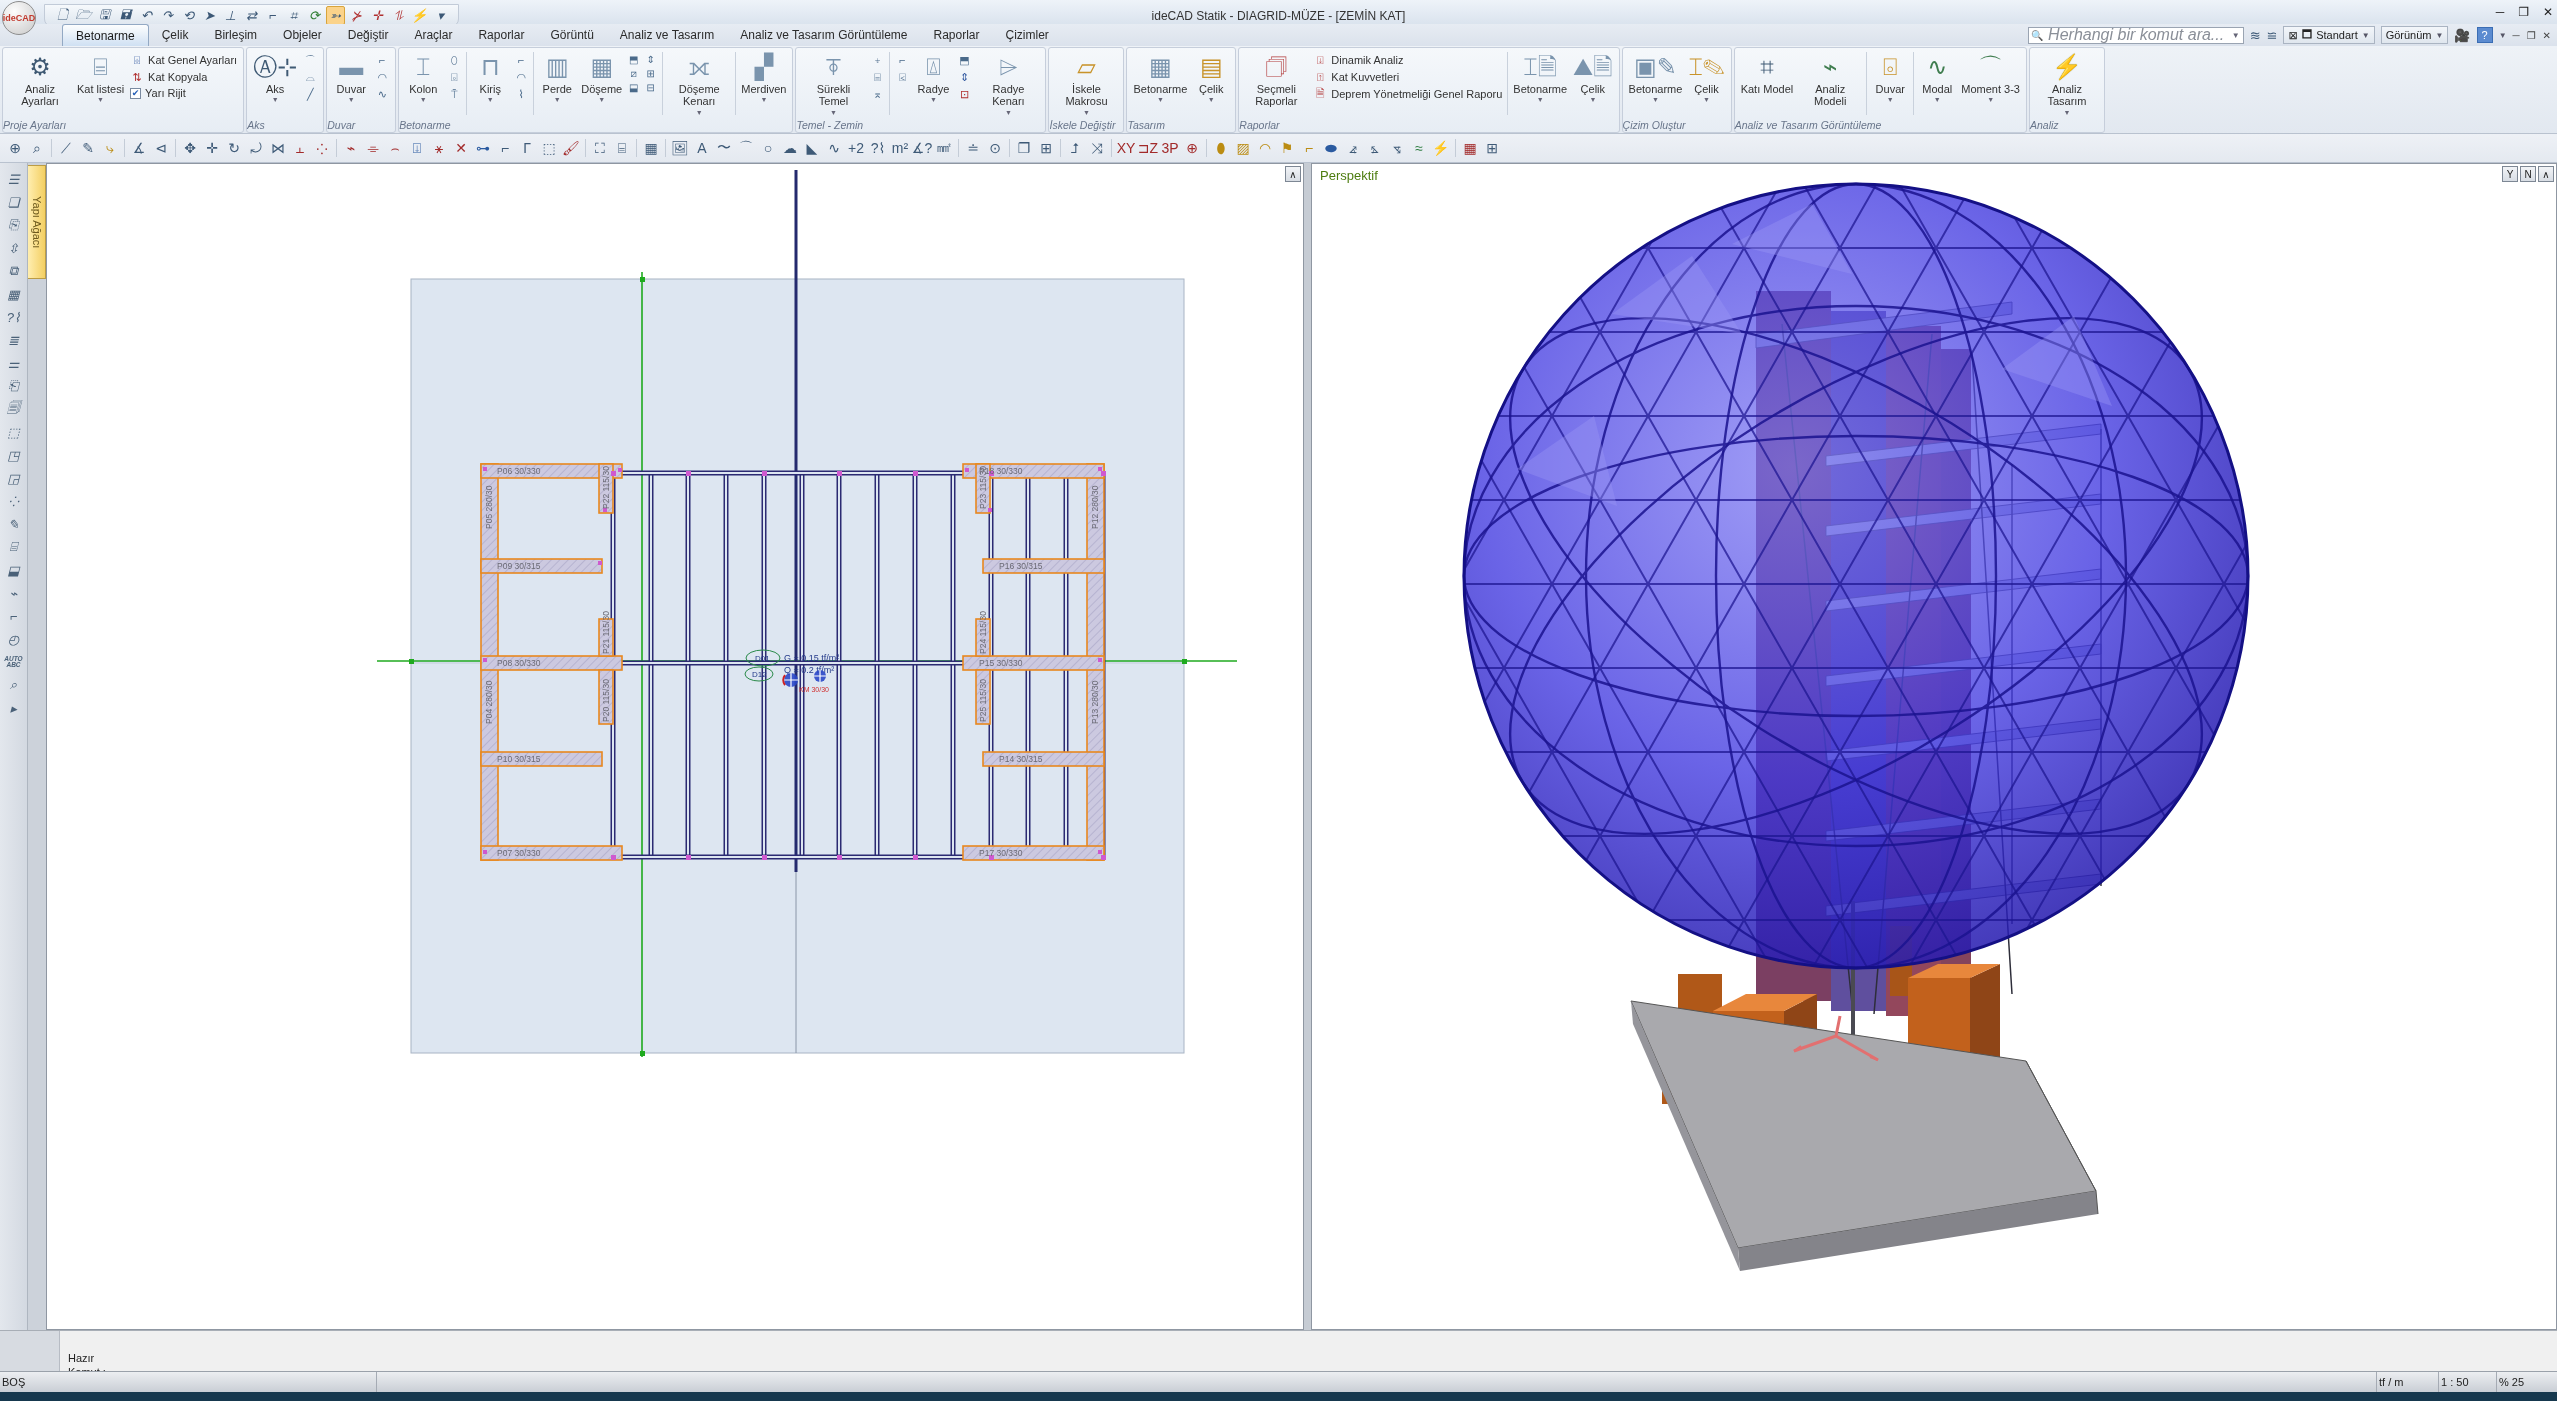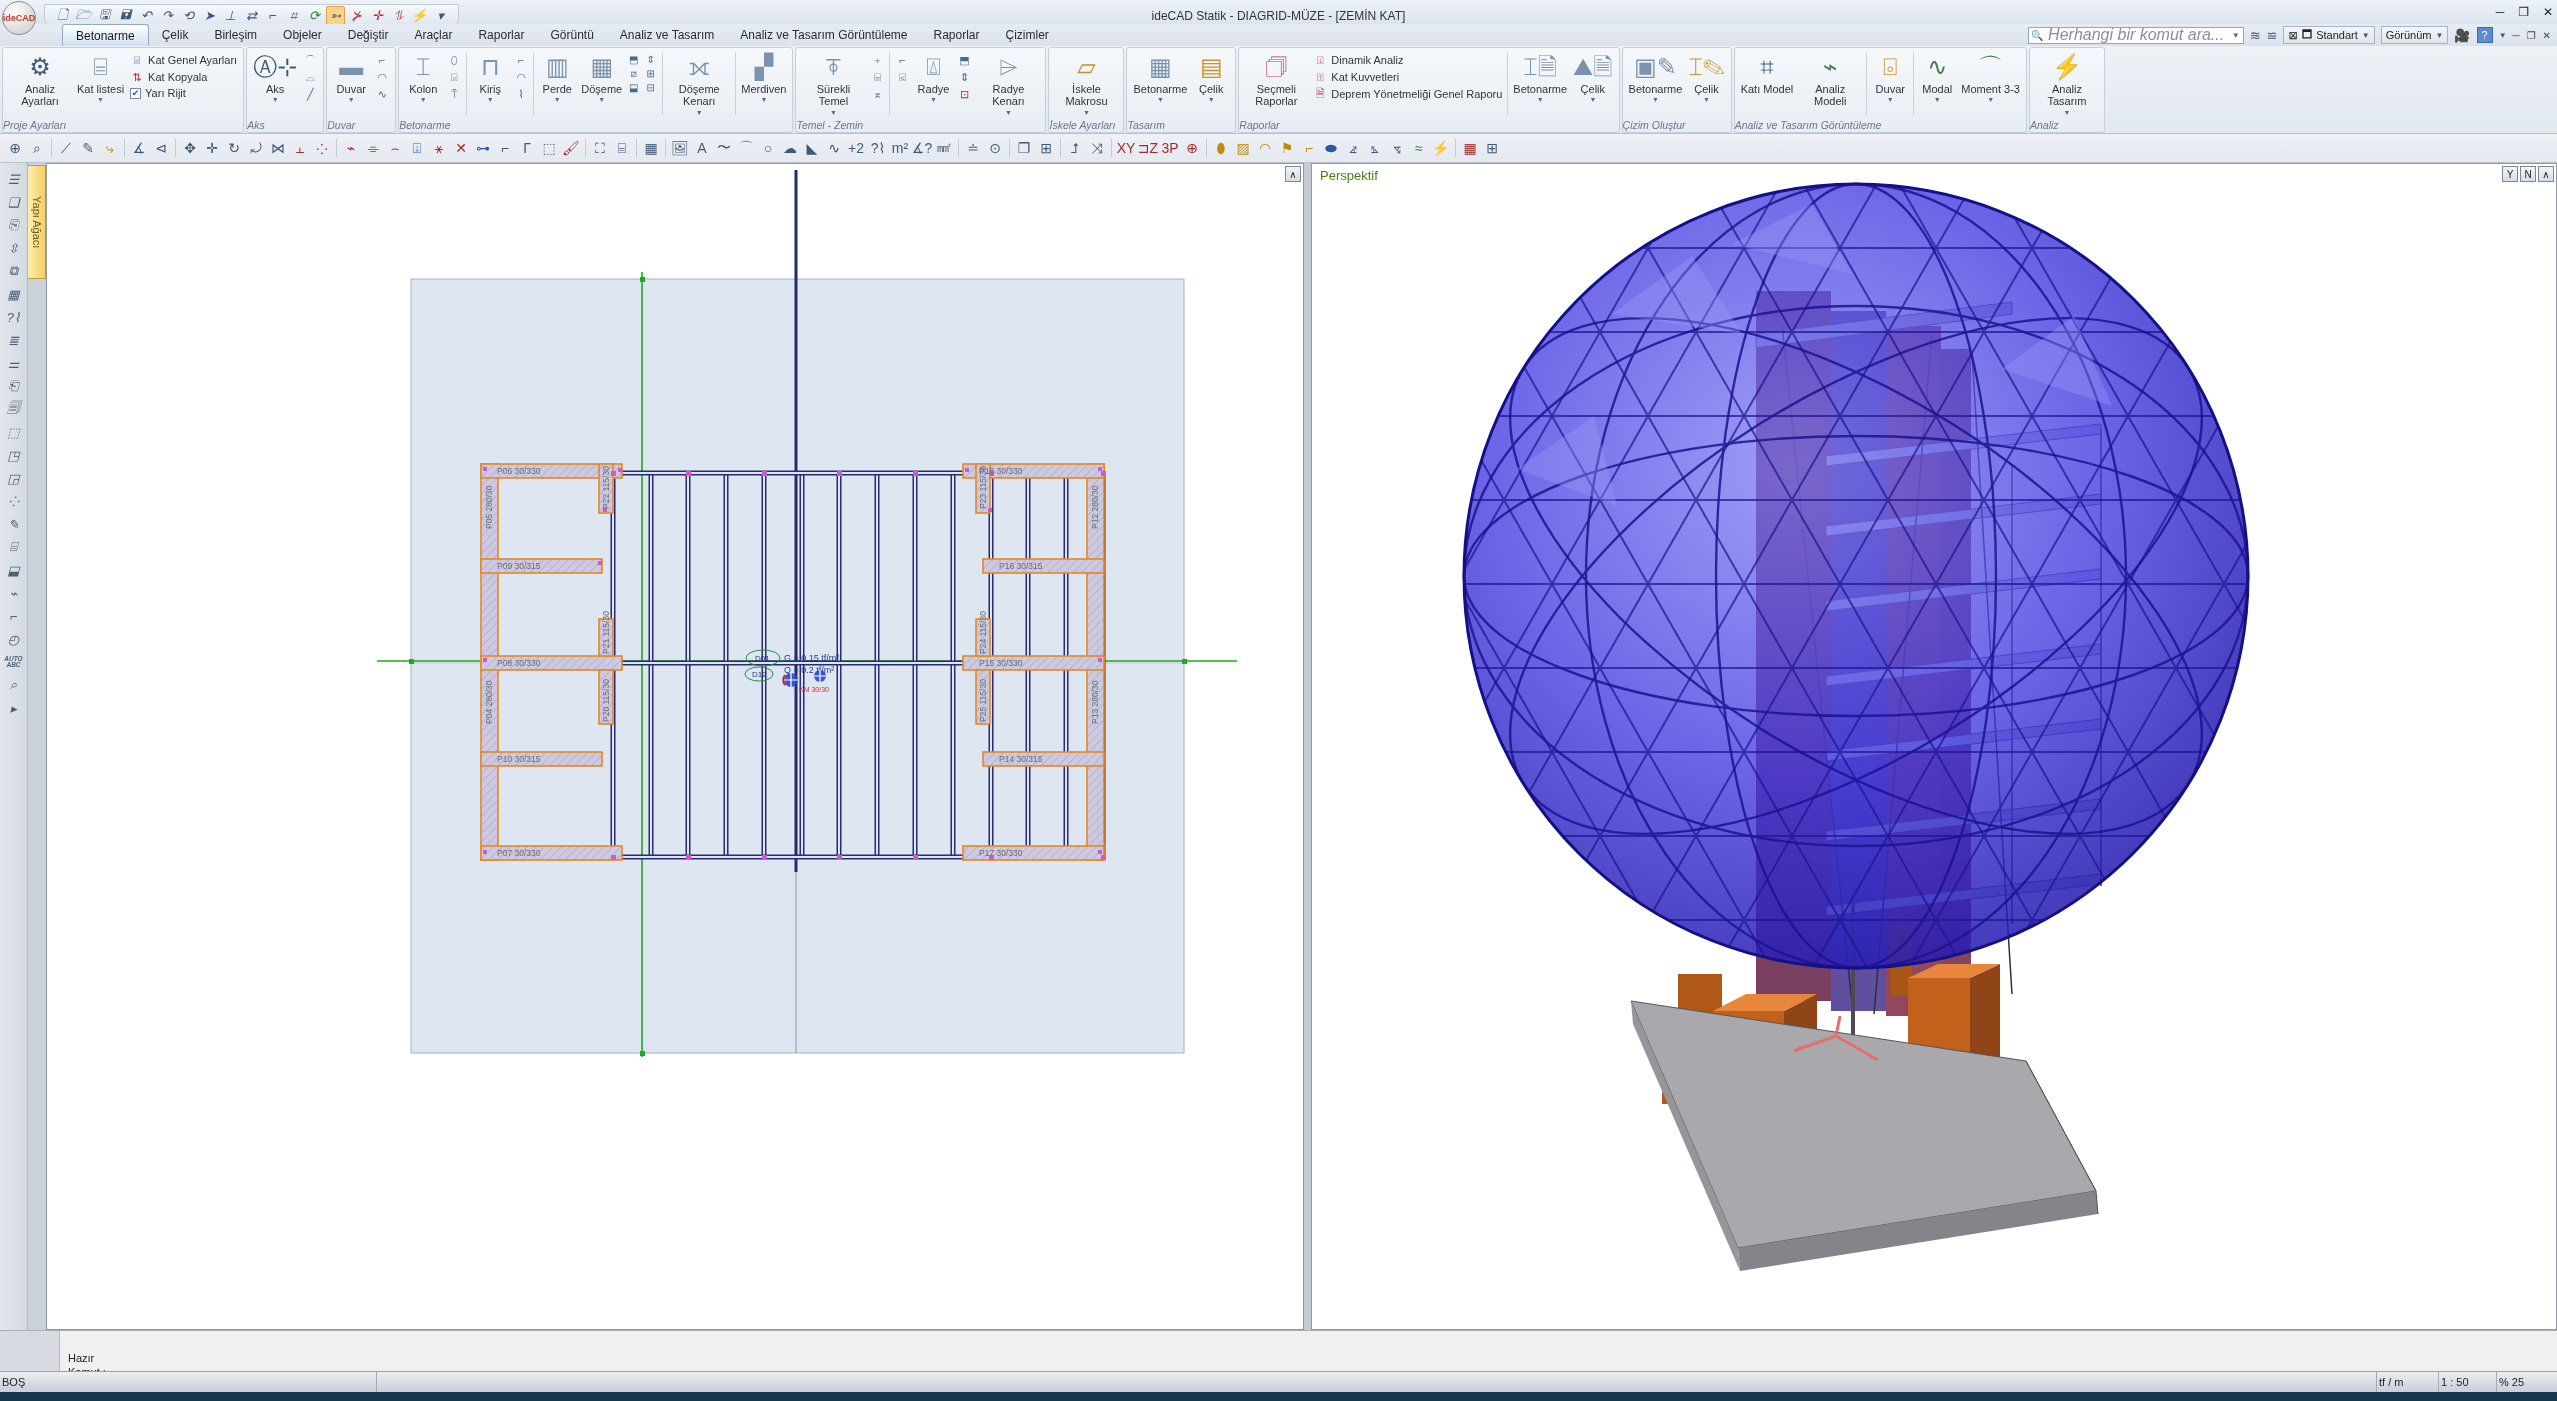--- a/index.html
+++ b/index.html
@@ -387,21 +387,21 @@
       </div>
       <div class="glabel">Temel - Zemin</div>
     </div>
 
     <div class="rgroup">
       <div class="bigbtn">
         <div class="bicon sand">⏥</div>
         <span class="lbl">İskele Makrosu</span>
           <span class="dd">▼</span>
       </div>
-      <div class="glabel">İskele Ayarları</div>
+      <div class="glabel">İskele Değiştir</div>
     </div>
 
     <div class="rgroup">
       <div class="bigbtn">
         <div class="bicon steel">▦</div>
         <span class="lbl">Betonarme</span>
           <span class="dd">▼</span>
       </div>
       <div class="bigbtn">
         <div class="bicon sand">▤</div>

